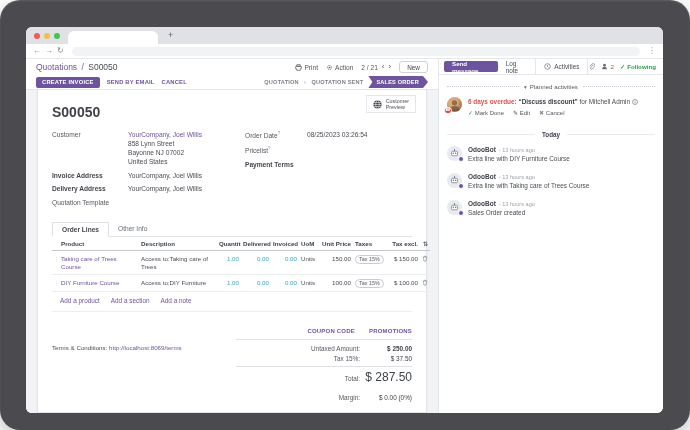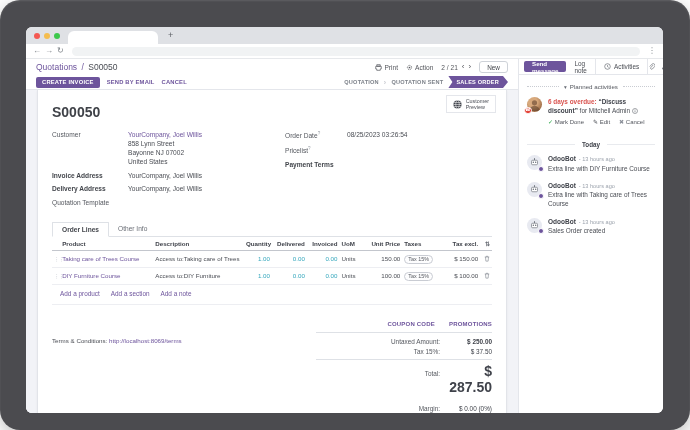--- a/index.html
+++ b/index.html
@@ -19,21 +19,21 @@
   .light{width:6px;height:6px;border-radius:50%;}
   .l-red{background:#f45952;} .l-yel{background:#f5bd4f;} .l-grn{background:#3dc84c;}
   .btab{width:90px; height:13px; background:#fff; border-radius:6px 6px 0 0;}
   .newtab{align-self:center; margin-left:10px; color:#5f6368; font-size:9px; line-height:1;}
   .toolbar{height:15px; background:#ffffff; border-bottom:1px solid #e6e8eb; display:flex; align-items:center; gap:4px; padding:0 7px; flex-shrink:0;}
   .nav-ic{color:#80868b; font-size:8px; line-height:1;}
   .addr{flex:1; height:9px; background:#f1f3f4; border-radius:5px; margin:0 4px; border:none; outline:none; font-size:6px; padding:0 6px; color:#555;}
   .menu-ic{color:#80868b; font-size:8px; line-height:1;}
   
   .app{flex:1; display:flex; min-height:0;}
-  .left{width:493px; border-right:1px solid #e4e6eb; display:flex; flex-direction:column; background:#fff; flex-shrink:0;}
+  .left{width:413px; border-right:1px solid #e4e6eb; display:flex; flex-direction:column; background:#fff; flex-shrink:0;}
   .cp1{height:16px; display:flex; align-items:center; padding:0 10px; flex-shrink:0;}
   .crumb{font-size:8.5px;}
   .crumb .parent{color:#6d549c;}
   .crumb .sep{color:#6d549c; margin:0 2px;}
   .crumb .current{color:#4a4d54;}
   .cp1-right{margin-left:auto; display:flex; align-items:center; gap:8px; font-size:6.6px; color:#54565c;}
   .ic-btn{display:flex; align-items:center; gap:2px;}
   .pager{display:flex; align-items:center; gap:4px;}
   .pg-arrow{color:#54565c; font-size:8px; line-height:1;}
   .newbtn{border:1px solid #ced2d8; border-radius:3px; padding:1.5px 7px; font-size:6.4px; color:#44474d; background:#fff;}
@@ -79,21 +79,21 @@
   .bottom{display:flex; margin-top:16px;}
   .terms{font-size:6.2px; color:#4a4d54; margin-top:16px;}
   .totals{margin-left:auto; width:176px; font-size:6.4px;}
   .coupon-row{display:flex; justify-content:flex-end; gap:14px; color:#6d549c; font-weight:700; font-size:6px; letter-spacing:.2px; padding-bottom:5px; border-bottom:1px solid #dee1e6; margin-bottom:4px;}
   .t-row{display:flex; justify-content:flex-end; align-items:baseline; padding:1.5px 0;}
   .t-label{color:#55585f;}
   .t-val{width:52px; text-align:right; color:#3f424a;}
   .t-val.bold{font-weight:700;}
   .t-total{border-top:1px solid #dee1e6; margin-top:2px; padding-top:3px;}
   .t-total .t-label{font-weight:400;}
-  .t-total .t-val{font-weight:700; font-size:14px;}
+  .t-total .t-val{font-weight:400; font-size:12px;}
   .t-margin{margin-top:7px; color:#6a6e76;}
   
   .chatter{flex:1; background:#fff; display:flex; flex-direction:column; min-width:0;}
   .ch-top{height:16px; display:flex; align-items:stretch; border-bottom:1px solid #e4e6eb; flex-shrink:0;}
   .send{background:#6d549c; color:#fff; font-size:6.2px; font-weight:600; display:flex; align-items:center; padding:0 8px; margin:2px 0 2px 5px; border-radius:2px;}
   .ch-tab{display:flex; align-items:center; gap:3px; padding:0 8px; color:#4a4d54; font-size:6.4px; border-right:1px solid #e4e6eb;}
   .ch-tab:first-of-type{border-left:1px solid #e4e6eb; margin-left:5px;}
   .ch-icons{margin-left:auto; display:flex; align-items:center; gap:6px; padding-right:7px; color:#6a6e76; font-size:6.2px;}
   .followers{display:flex; align-items:center; gap:2px;}
   .following{color:#28a745; font-weight:600; display:flex; align-items:center; gap:2px;}

